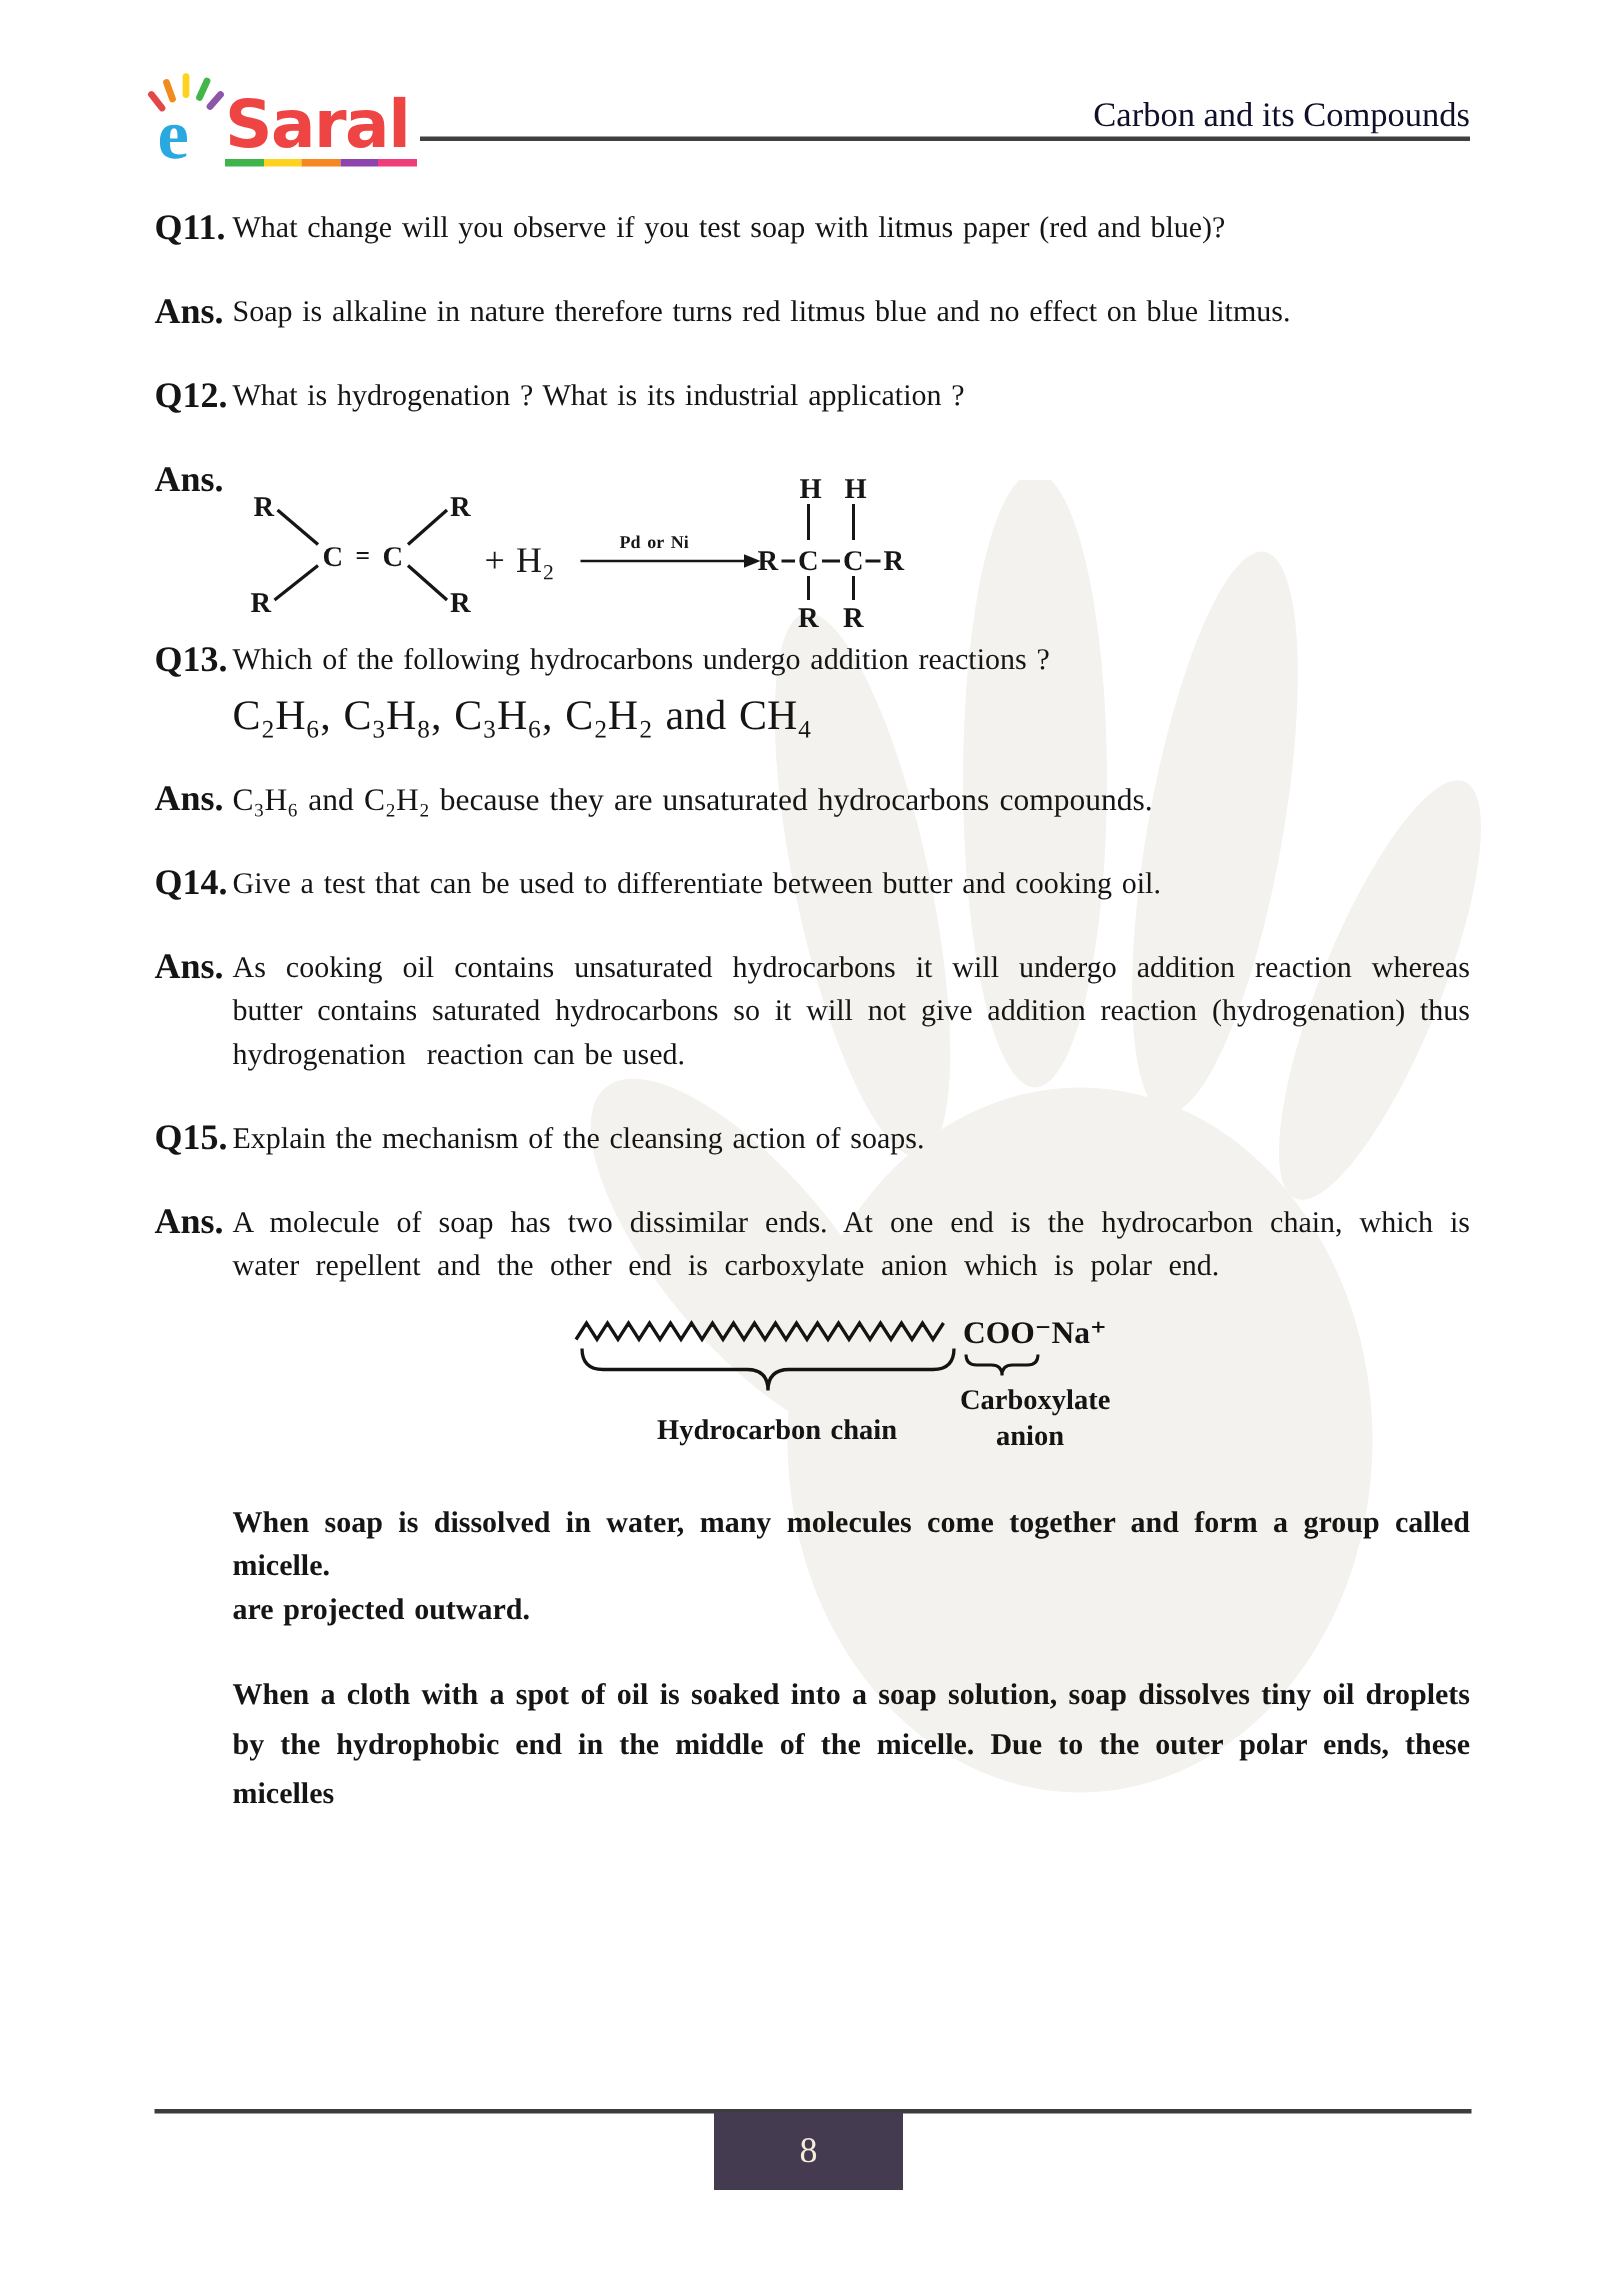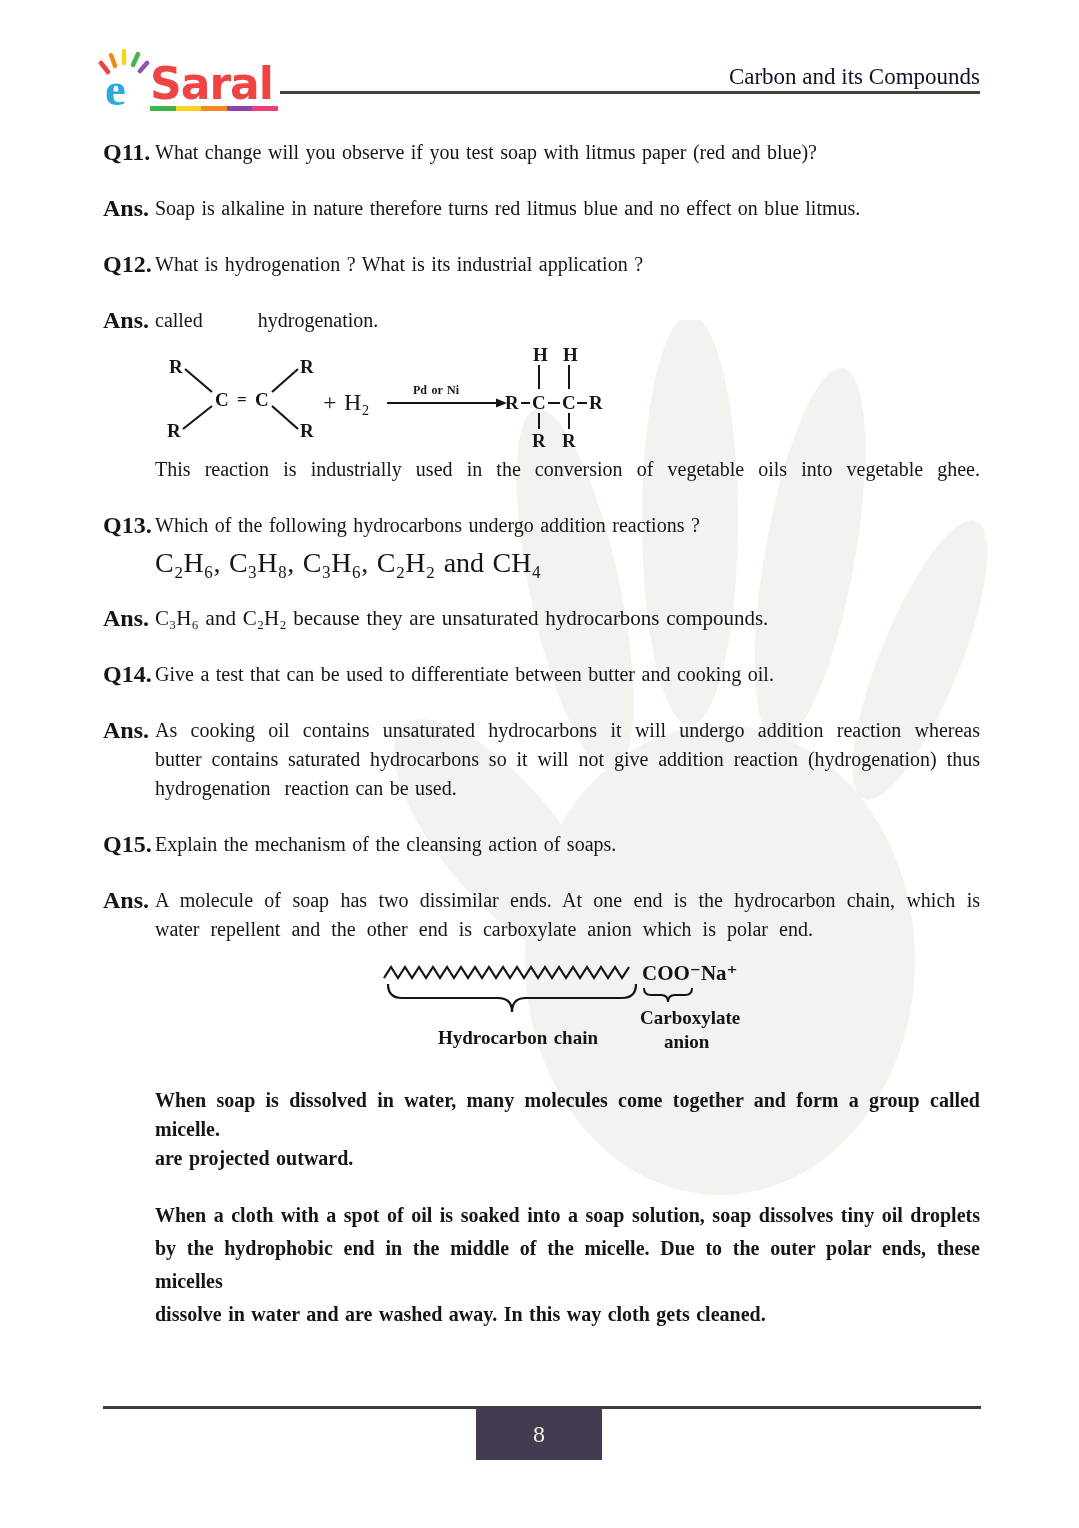--- a/index.html
+++ b/index.html
@@ -116,23 +116,20 @@
     </div>
 
     <div class="row">
       <div class="lbl">Q12.</div>
       <div class="bdy">What is hydrogenation ? What is its industrial application ?</div>
     </div>
 
     <div class="row" style="margin-bottom:0">
       <div class="lbl">Ans.</div>
       <div class="bdy">
-        <div>
-          <span>called</span><span class="gap55"></span><span>hydrogenation.</span>
-        </div>
 
         <svg class="rx-svg" width="460" height="106" viewBox="0 0 460 106">
           <g stroke="#161616" stroke-width="2.2">
             <line x1="30" y1="24" x2="57" y2="47"></line>
             <line x1="28" y1="84" x2="57" y2="61"></line>
             <line x1="117" y1="47" x2="143" y2="24"></line>
             <line x1="117" y1="61" x2="143" y2="84"></line>
           </g>
           <text class="rx-t" x="14" y="28">R</text>
           <text class="rx-t" x="12" y="92">R</text>
@@ -160,21 +157,20 @@
             <line x1="414" y1="68" x2="414" y2="84"></line>
           </g>
           <text class="rx-t" x="350" y="64">R</text>
           <text class="rx-t" x="377" y="64">C</text>
           <text class="rx-t" x="407" y="64">C</text>
           <text class="rx-t" x="434" y="64">R</text>
           <text class="rx-t" x="377" y="102">R</text>
           <text class="rx-t" x="407" y="102">R</text>
         </svg>
 
-        <div class="jl" style="margin-bottom:27px">This reaction is industrially used in the conversion of vegetable oils into vegetable ghee.</div>
       </div>
     </div>
 
     <div class="row">
       <div class="lbl">Q13.</div>
       <div class="bdy">
         <div>Which of the following hydrocarbons undergo addition reactions ?</div>
         <div class="formula-line">C₂H₆, C₃H₈, C₃H₆, C₂H₂ and CH₄</div>
       </div>
     </div>
@@ -221,21 +217,20 @@
           <text class="sp-l" x="286" y="100">anion</text>
         </svg>
 
         <div class="para">
           <div class="jl">When soap is dissolved in water, many molecules come together and form a group called micelle.</div>
           <div>are projected outward.</div>
         </div>
         <div class="para" style="line-height:33px">
           <div class="jl">When a cloth with a spot of oil is soaked into a soap solution, soap dissolves tiny oil droplets</div>
           <div class="jl">by the hydrophobic end in the middle of the micelle. Due to the outer polar ends, these micelles</div>
-          <div>dissolve in water and are washed away. In this way cloth gets cleaned.</div>
         </div>
       </div>
     </div>
 
   </div>
 
   <div class="ftr">
     <div class="ftr-rule"></div>
     <div class="page-num-box">
       <span>8</span>

